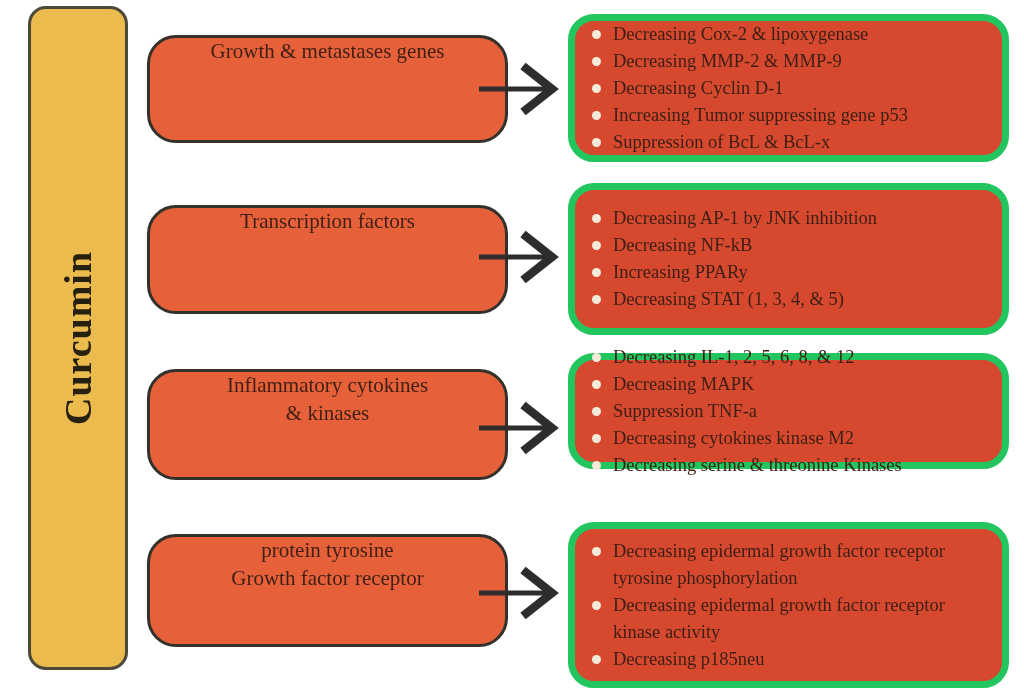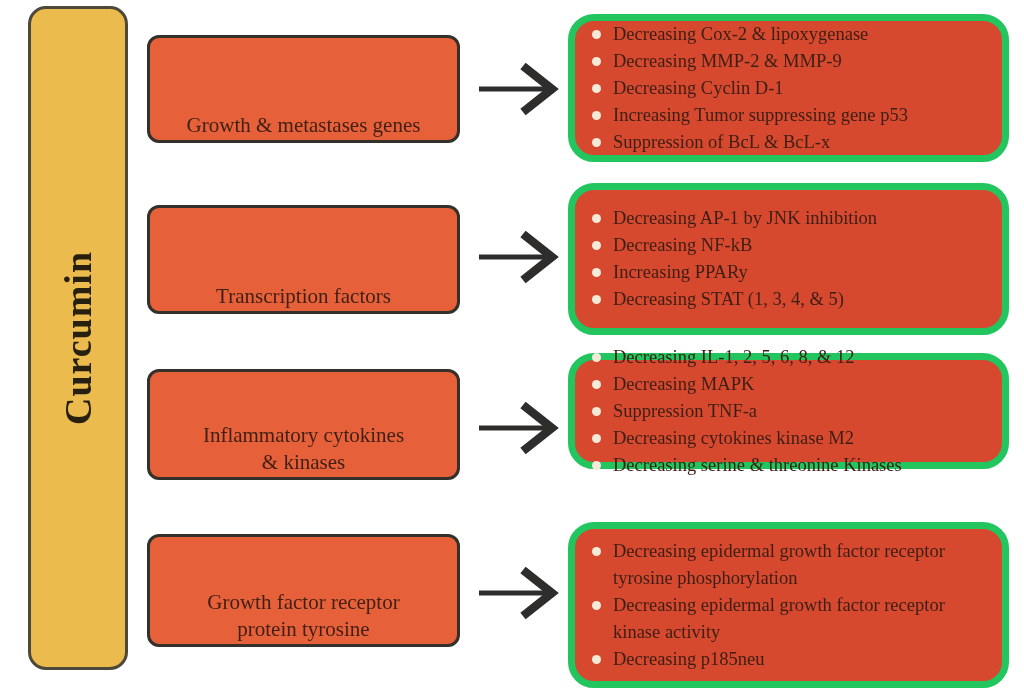--- a/index.html
+++ b/index.html
@@ -16,23 +16,23 @@
     display:flex;align-items:center;justify-content:center;
     box-sizing:border-box;
   }
   .source-label{
     transform:rotate(-90deg);white-space:nowrap;
     font-size:38px;font-weight:bold;color:#27200f;letter-spacing:1px;
   }
 
   
   .cat{
-    position:absolute;left:147px;width:313px;
-    background:#E6613A;border:3px solid #34312b;border-radius:12px;
-    display:flex;flex-direction:column;align-items:center;justify-content:flex-end;
+    position:absolute;left:147px;width:361px;
+    background:#E6613A;border:3px solid #34312b;border-radius:29px;
+    display:flex;flex-direction:column;align-items:center;justify-content:flex-start;
     box-sizing:border-box;
   }
   .cat-line{
     display:block;text-align:center;
     font-size:21px;line-height:1.32;color:#401f14;
   }
   .cat0{top:35px;height:108px}
   .cat1{top:205px;height:109px}
   .cat2{top:369px;height:111px}
   .cat3{top:534px;height:113px}
@@ -128,22 +128,22 @@
     <ul>
       <li><span class="dot"></span><span>Decreasing IL-1, 2, 5, 6, 8, &amp; 12</span></li>
       <li><span class="dot"></span><span>Decreasing MAPK</span></li>
       <li><span class="dot"></span><span>Suppression TNF-a</span></li>
       <li><span class="dot"></span><span>Decreasing cytokines  kinase M2</span></li>
       <li><span class="dot"></span><span>Decreasing serine &amp; threonine Kinases</span></li>
     </ul>
   </div>
 
   <div class="cat cat3">
+    <span class="cat-line">protein tyrosine</span>
     <span class="cat-line">Growth factor receptor</span>
-    <span class="cat-line">protein tyrosine</span>
   </div>
   <div class="arrow ar3">
     <svg viewBox="0 0 84 56" xmlns="http://www.w3.org/2000/svg">
       <line x1="3" y1="28" x2="73" y2="28" stroke="#2e2d2b" stroke-width="5"></line>
       <polyline points="47,5 76,28 47,51" fill="none" stroke="#2e2d2b" stroke-width="8.5"></polyline>
     </svg>
   </div>
   <div class="fx fx3">
     <ul>
       <li><span class="dot"></span><span>Decreasing epidermal growth factor receptor tyrosine phosphorylation</span></li>

